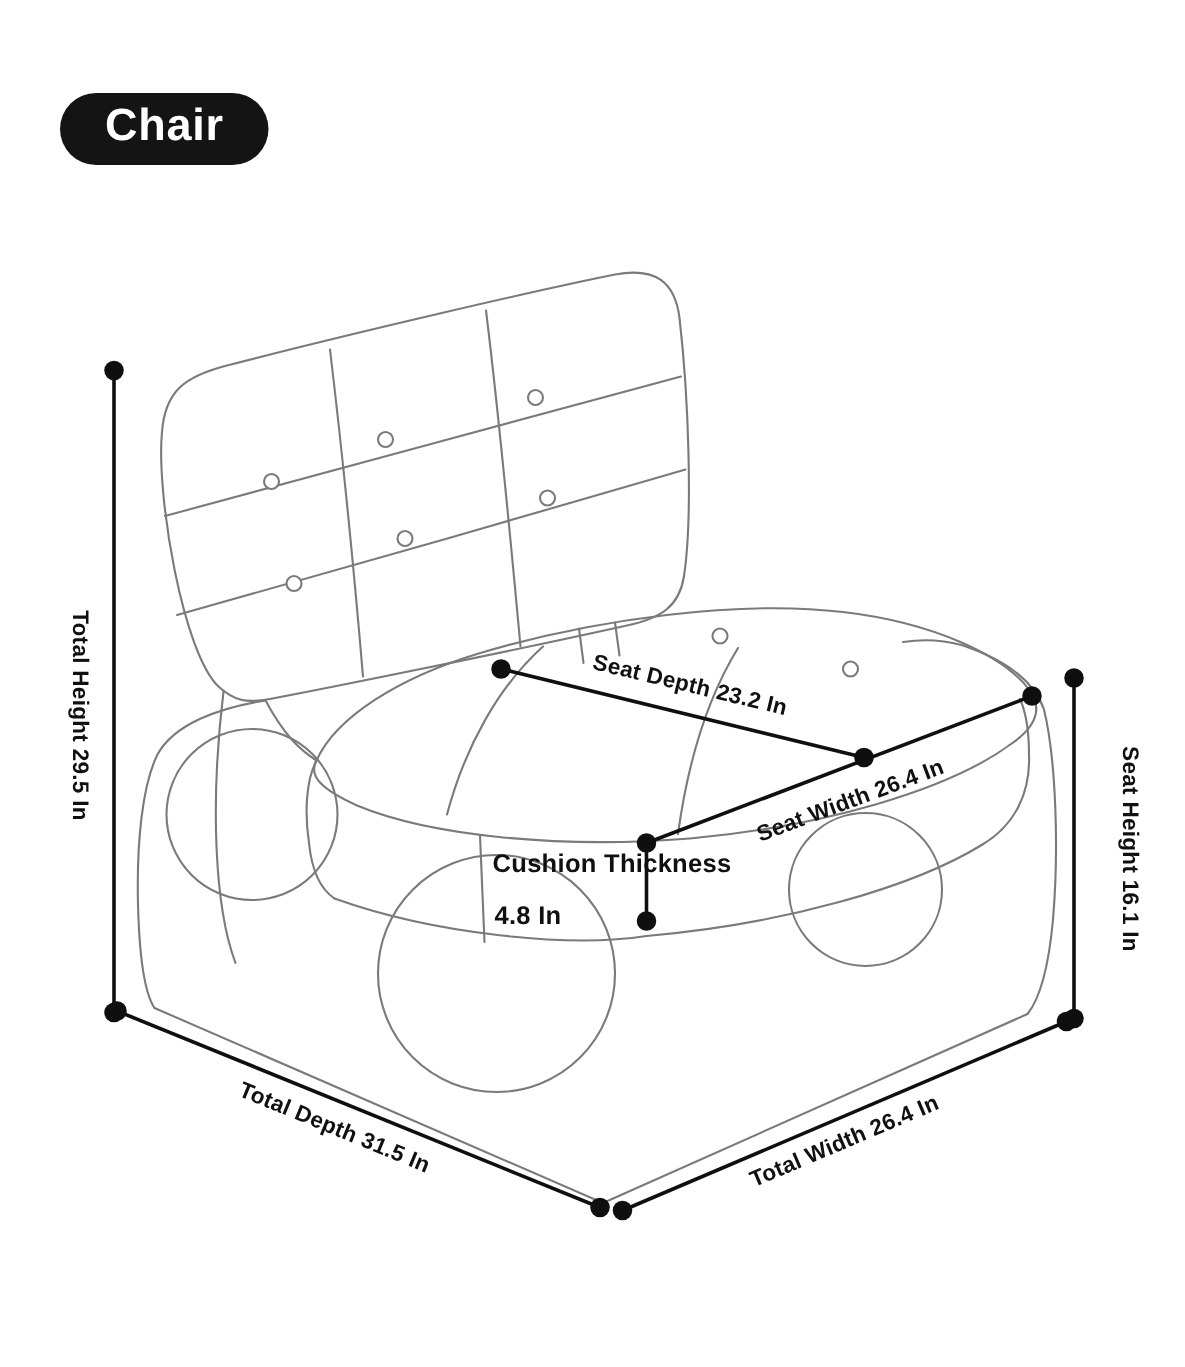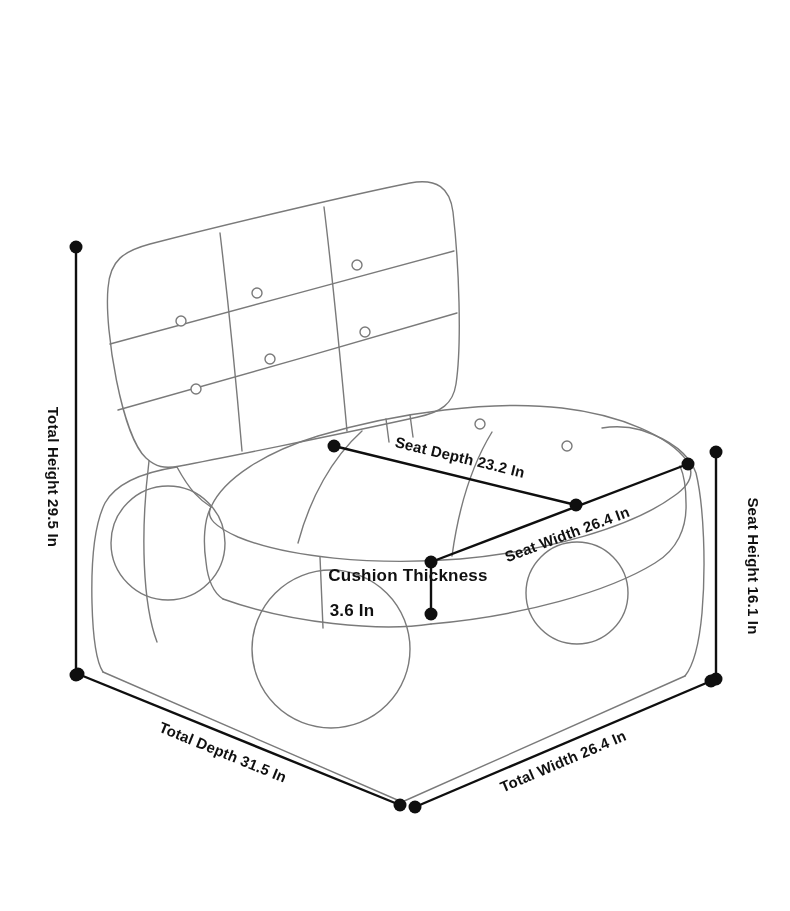--- a/index.html
+++ b/index.html
@@ -47,20 +47,23 @@
   }
   .dim-label.small {
     font-size:17px;
   }
 </style>
 </head>
 <body>
 
 <div class="stage">
 
+  <div class="badge">
+    <span class="badge-text">Chair</span>
+  </div>
 
   <svg class="art" viewBox="0 0 790 911">
 
     <g fill="none" stroke="#7a7a7a" stroke-width="1.4" stroke-linecap="round" stroke-linejoin="round">
 
       <path d="M146,458 C122,436 104,330 108,288 C110,260 124,251 150,244 C235,222 360,193 410,183 C437,178 450,188 453,212 C459,264 462,344 456,384 C453,404 441,412 418,417 C332,436 212,460 180,466 C164,469 156,467 146,458 Z"></path>
       <path d="M220,233 C228,300 236,380 242,451"></path>
       <path d="M324,207 C332,272 340,355 347,431"></path>
       <path d="M110,344 C210,318 350,278 454,251"></path>
       <path d="M118,410 C215,383 355,343 457,313"></path>
@@ -130,19 +133,19 @@
   <div class="dim-label" style="left:53px;  top:477px; --rot:90deg;">Total Height 29.5 In</div>
 
   <div class="dim-label" style="left:460px; top:457px; --rot:13.5deg;">Seat Depth 23.2 In</div>
 
   <div class="dim-label" style="left:567px; top:534px; --rot:-20.5deg;">Seat Width 26.4 In</div>
 
   <div class="dim-label" style="left:753px; top:566px; --rot:90deg;">Seat Height 16.1 In</div>
 
   <div class="dim-label small" style="left:408px; top:576px;">Cushion Thickness</div>
 
-  <div class="dim-label small" style="left:352px; top:611px;">3.6 In</div>
+  <div class="dim-label small" style="left:352px; top:611px;">4.8 In</div>
 
   <div class="dim-label" style="left:223px; top:752px; --rot:22.3deg;">Total Depth 31.5 In</div>
 
   <div class="dim-label" style="left:563px; top:761px; --rot:-23deg;">Total Width 26.4 In</div>
 
 </div>
 
 </body></html>

